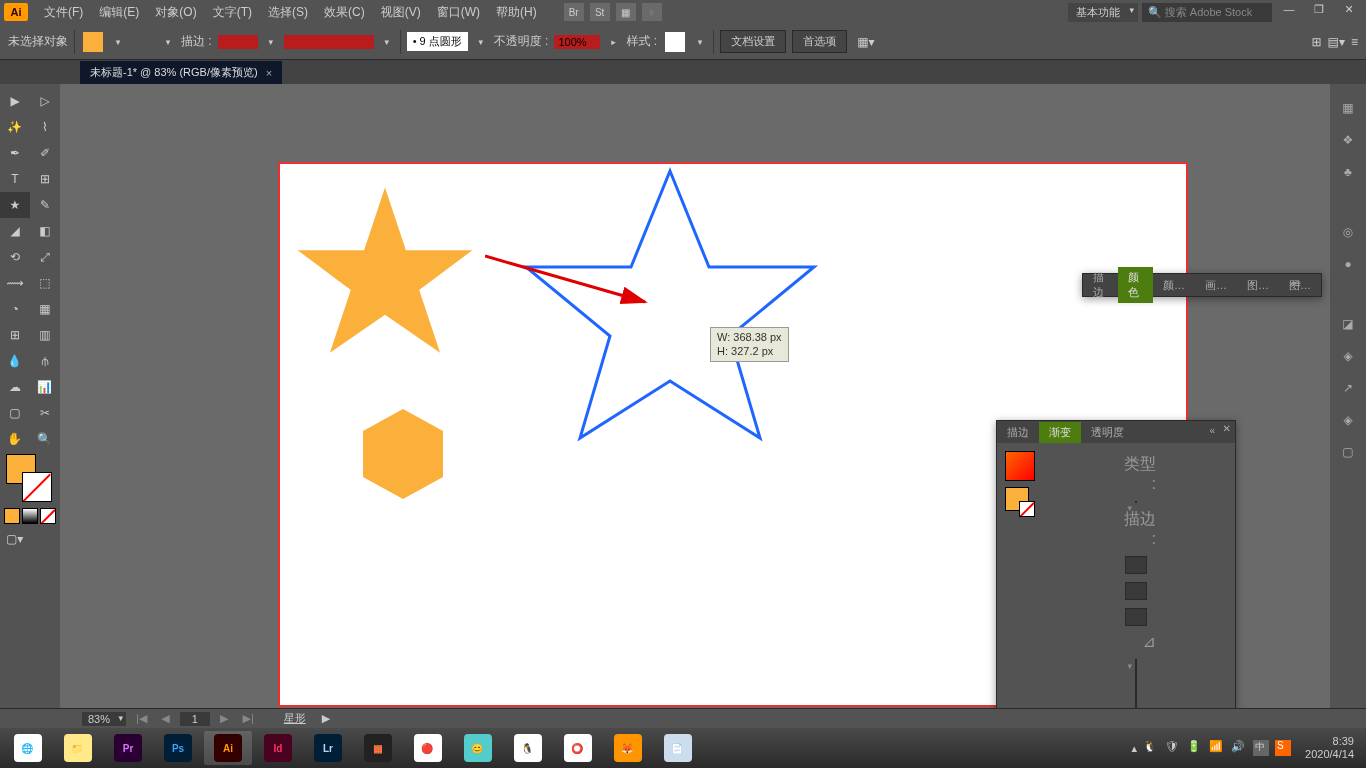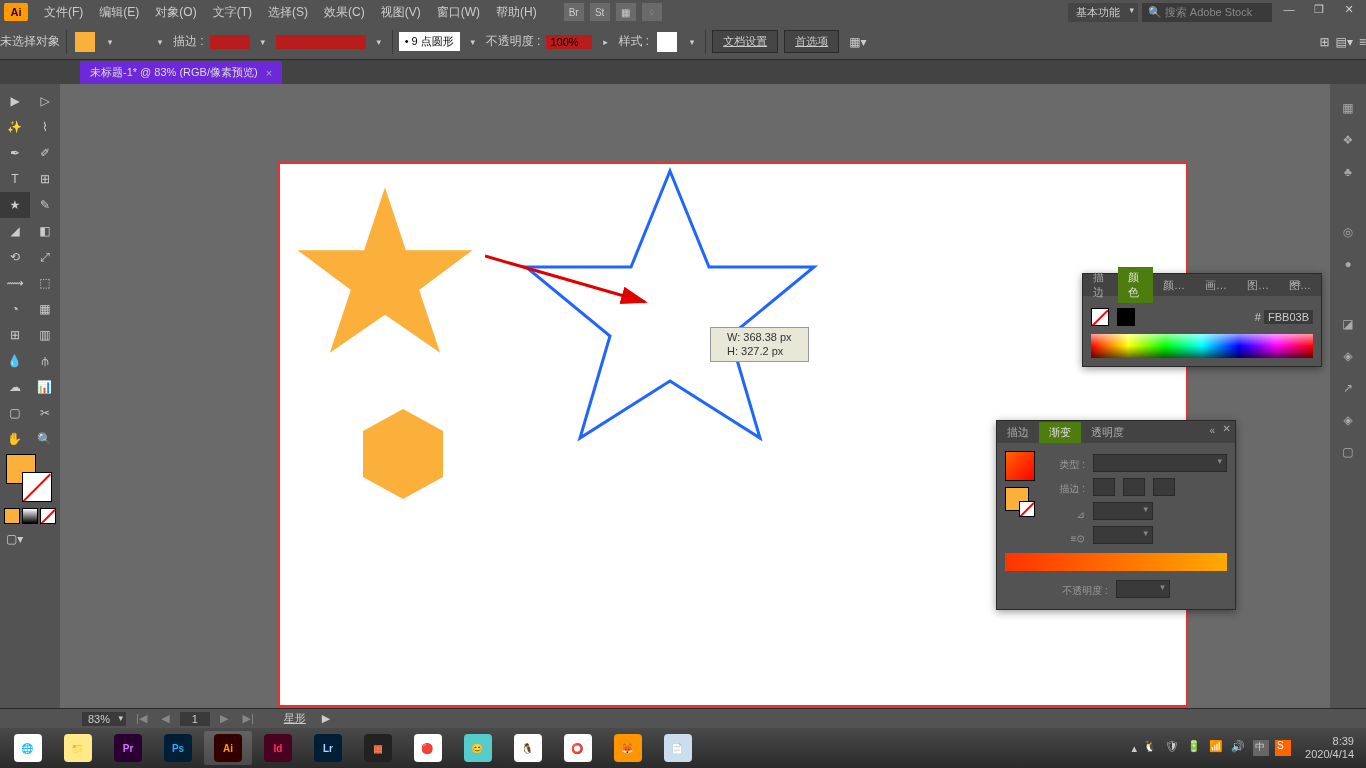--- a/index.html
+++ b/index.html
@@ -10,32 +10,32 @@
 .ai-logo { width: 24px; height: 18px; background: #ff9a00; color: #330000; font-weight: bold; font-size: 11px; display: flex; align-items: center; justify-content: center; border-radius: 2px; margin-right: 8px; }
 .menu-item { padding: 0 8px; color: #ccc; font-size: 12px; cursor: pointer; line-height: 24px; }
 .menu-icon { width: 20px; height: 18px; background: #6a6a6a; margin: 0 3px; display: inline-flex; align-items: center; justify-content: center; font-size: 10px; color: #ccc; }
 .menu-right { position: absolute; right: 4px; display: flex; align-items: center; gap: 4px; }
 .workspace-dd { background: #454545; padding: 2px 18px 2px 8px; font-size: 11px; position: relative; }
 .workspace-dd::after { content: "▾"; position: absolute; right: 4px; font-size: 9px; }
 .search-stock { background: #3a3a3a; padding: 2px 6px; font-size: 11px; color: #888; width: 130px; }
 .win-btn { width: 26px; height: 18px; color: #ccc; text-align: center; font-size: 11px; }
 
 
-.controlbar { height: 36px; background: #535353; display: flex; align-items: center; padding: 0 0; gap: 6px; border-bottom: 1px solid #2a2a2a; }
+.controlbar { height: 36px; background: #535353; display: flex; align-items: center; padding: 0 8px; gap: 6px; border-bottom: 1px solid #2a2a2a; }
 .cb-label { color: #ccc; font-size: 12px; }
 .cb-swatch { width: 24px; height: 24px; display: inline-block; position: relative; }
 .cb-swatch-inner { width: 20px; height: 20px; position: absolute; top: 2px; left: 2px; }
 .cb-dd { width: 14px; text-align: center; font-size: 9px; color: #ccc; }
 .cb-input { background: #b91c1c; color: #000; border: none; padding: 1px 4px; width: 70px; font-size: 11px; }
-.cb-btn { background: #454545; border: 1px solid #2a2a2a; padding: 3px 10px; color: #ccc; font-size: 11px; text-decoration: underline; }
+.cb-btn { background: #454545; border: 1px solid #2a2a2a; padding: 3px 10px; color: #ccc; font-size: 11px; }
 .cb-sep { width: 1px; height: 24px; background: #3a3a3a; }
 
 
 .tabbar { height: 24px; background: #434343; display: flex; align-items: flex-end; padding-left: 80px; }
-.doc-tab { background: #6d28d9; padding: 4px 10px; font-size: 11px; color: #ddd; display: flex; align-items: center; gap: 8px; }
+.doc-tab { background: #0f172a; padding: 4px 10px; font-size: 11px; color: #ddd; display: flex; align-items: center; gap: 8px; }
 .tab-close { color: #aaa; font-size: 11px; }
 
 
 .main { display: flex; height: 640px; }
 .toolbox { width: 60px; background: #535353; padding: 4px 0; }
 .tool-row { display: flex; }
 .tool { width: 30px; height: 26px; display: flex; align-items: center; justify-content: center; color: #ccc; position: relative; cursor: pointer; }
 .tool.active { background: #3a3a3a; }
 .fill-stroke-area { padding: 6px 4px; position: relative; height: 54px; }
 .fill-sq { width: 30px; height: 30px; background: #fbb03b; border: 1px solid #000; position: absolute; top: 2px; left: 6px; }
@@ -44,21 +44,21 @@
 .mini-swatches { display: flex; gap: 2px; padding: 2px 4px; }
 .mini-sw { width: 16px; height: 16px; border: 1px solid #000; }
 .screen-mode { padding: 6px; }
 
 .canvas-area { flex: 1; background: #6a6a6a; position: relative; overflow: hidden; }
 .canvas { position: absolute; background: #fff; border: 2px solid #ec3030; }
 .orange-star { position: absolute; fill: #fbb03b; }
 .orange-hex { position: absolute; fill: #fbb03b; }
 .outline-star { position: absolute; fill: none; stroke: #1e66ff; stroke-width: 1; }
 .red-arrow { position: absolute; }
-.tooltip { position: absolute; background: #e8e8d8; border: 1px solid #999; padding: 2px 16px; font-size: 11px; color: #333; line-height: 1.3; }
+.tooltip { position: absolute; background: #e8e8d8; border: 1px solid #999; padding: 2px 6px; font-size: 11px; color: #333; line-height: 1.3; }
 
 .right-dock { width: 36px; background: #535353; display: flex; flex-direction: column; align-items: center; gap: 8px; padding-top: 12px; }
 .dock-icon { width: 24px; height: 24px; color: #aaa; display: flex; align-items: center; justify-content: center; }
 
 
 .panel { position: absolute; background: #535353; border: 1px solid #2a2a2a; box-shadow: 0 2px 8px rgba(0,0,0,0.4); }
 .panel-tabs { display: flex; background: #434343; height: 22px; align-items: center; }
 .panel-tab { padding: 3px 10px; font-size: 11px; color: #aaa; }
 .panel-tab.active { background: #4d7c0f; color: #ddd; }
 .panel-body { padding: 8px; }
@@ -66,21 +66,21 @@
 .panel-menu { position: absolute; right: 20px; top: 4px; color: #aaa; font-size: 10px; }
 
 .color-panel { top: 273px; right: 44px; width: 240px; }
 .color-row { display: flex; align-items: center; gap: 8px; padding: 4px 0; }
 .hex-display { color: #ccc; font-size: 11px; margin-left: auto; }
 .spectrum { height: 24px; background: linear-gradient(to right, #ff0000, #ffff00, #00ff00, #00ffff, #0000ff, #ff00ff, #ff0000); position: relative; margin-top: 4px; }
 .spectrum::before { content: ""; position: absolute; inset: 0; background: linear-gradient(to bottom, rgba(255,255,255,0.6), transparent 50%, rgba(0,0,0,0.6)); }
 
 .gradient-panel { top: 420px; right: 130px; width: 240px; }
 .grad-preview { width: 30px; height: 30px; background: linear-gradient(to bottom right, #ff6600, #ff0000); border: 1px solid #000; }
-.grad-row { display: flex; align-items: flex-end; gap: 8px; padding: 3px 0; font-size: 10px; color: #999; }
+.grad-row { display: flex; align-items: center; gap: 8px; padding: 3px 0; font-size: 16px; color: #999; flex-direction: column; }
 .grad-label { width: 40px; text-align: right; }
 .grad-select { flex: 1; background: #3a3a3a; height: 18px; border: 1px solid #2a2a2a; position: relative; }
 .grad-select::after { content: "▾"; position: absolute; right: 4px; top: 1px; font-size: 9px; color: #888; }
 .grad-bar { height: 18px; background: linear-gradient(to right, #ff3300, #ffaa00); margin: 6px 0; }
 .grad-icon-btn { width: 22px; height: 18px; background: #3a3a3a; border: 1px solid #2a2a2a; }
 
 
 .statusbar { height: 20px; background: #535353; display: flex; align-items: center; padding: 0 6px; font-size: 11px; color: #ccc; gap: 6px; border-top: 1px solid #2a2a2a; }
 .zoom-dd { background: #3a3a3a; padding: 1px 16px 1px 6px; position: relative; }
 .zoom-dd::after { content: "▾"; position: absolute; right: 3px; font-size: 9px; }
@@ -284,28 +284,20 @@
 <div class="panel color-panel">
   <div class="panel-tabs">
     <div class="panel-tab">描边</div>
     <div class="panel-tab active">颜色</div>
     <div class="panel-tab">颜…</div>
     <div class="panel-tab">画…</div>
     <div class="panel-tab">图…</div>
     <div class="panel-tab">图…</div>
   </div>
   <span class="panel-menu">»≡</span>
-  <div class="panel-body">
-    <div class="color-row">
-      <div class="mini-sw no-stroke" style="width:18px;height:18px"></div>
-      <div class="mini-sw" style="background:#000;width:18px;height:18px"></div>
-      <span class="hex-display"><span>#</span> <span style="background:#3a3a3a;padding:1px 4px">FBB03B</span></span>
-    </div>
-    <div class="spectrum"></div>
-  </div>
 </div>
 
 <div class="panel gradient-panel">
   <div class="panel-tabs">
     <div class="panel-tab">描边</div>
     <div class="panel-tab active">渐变</div>
     <div class="panel-tab">透明度</div>
   </div>
   <span class="panel-menu">«</span>
   <span class="panel-close">✕</span>

